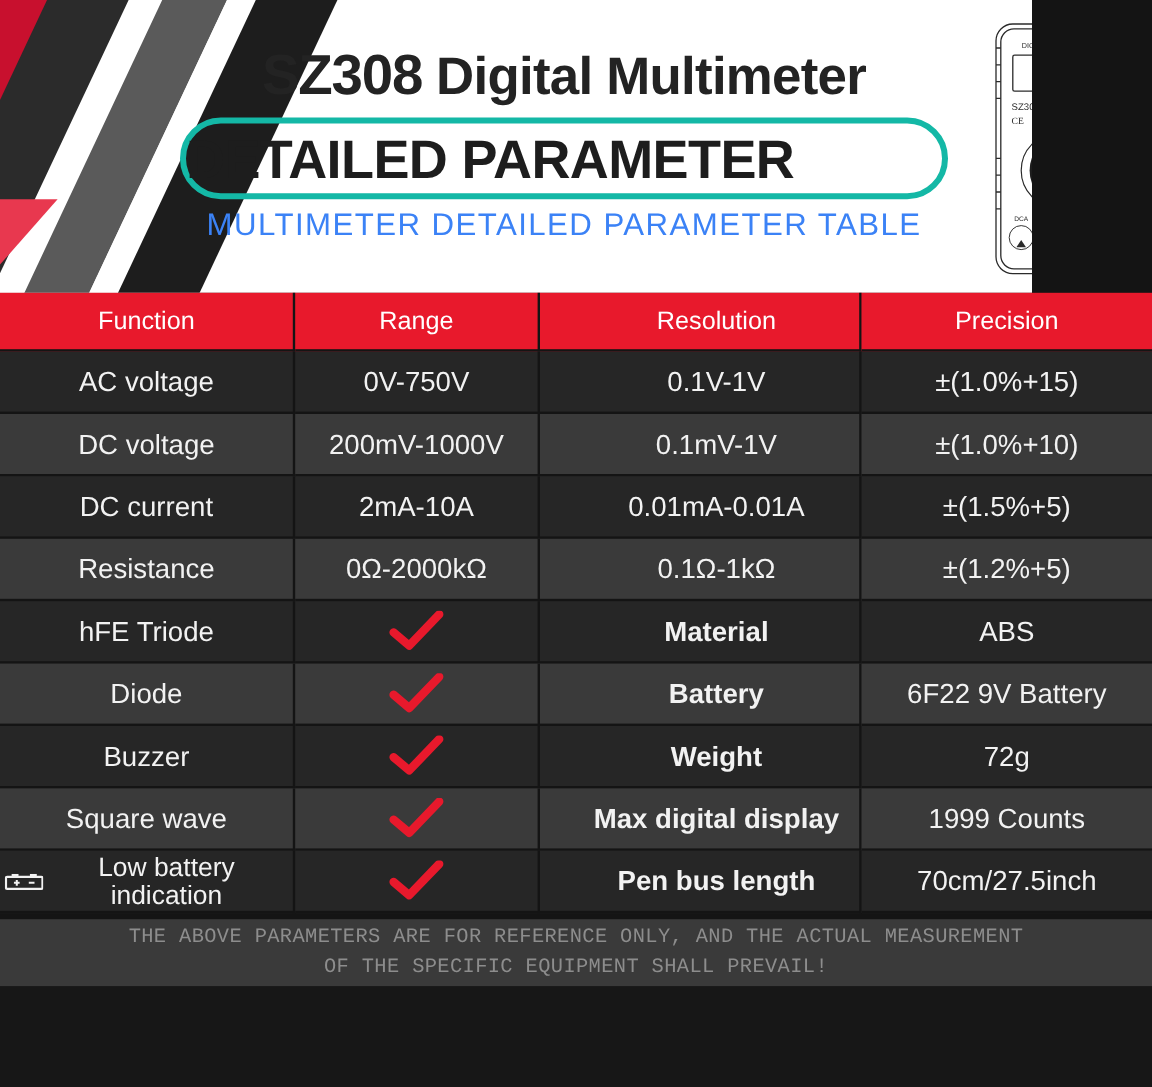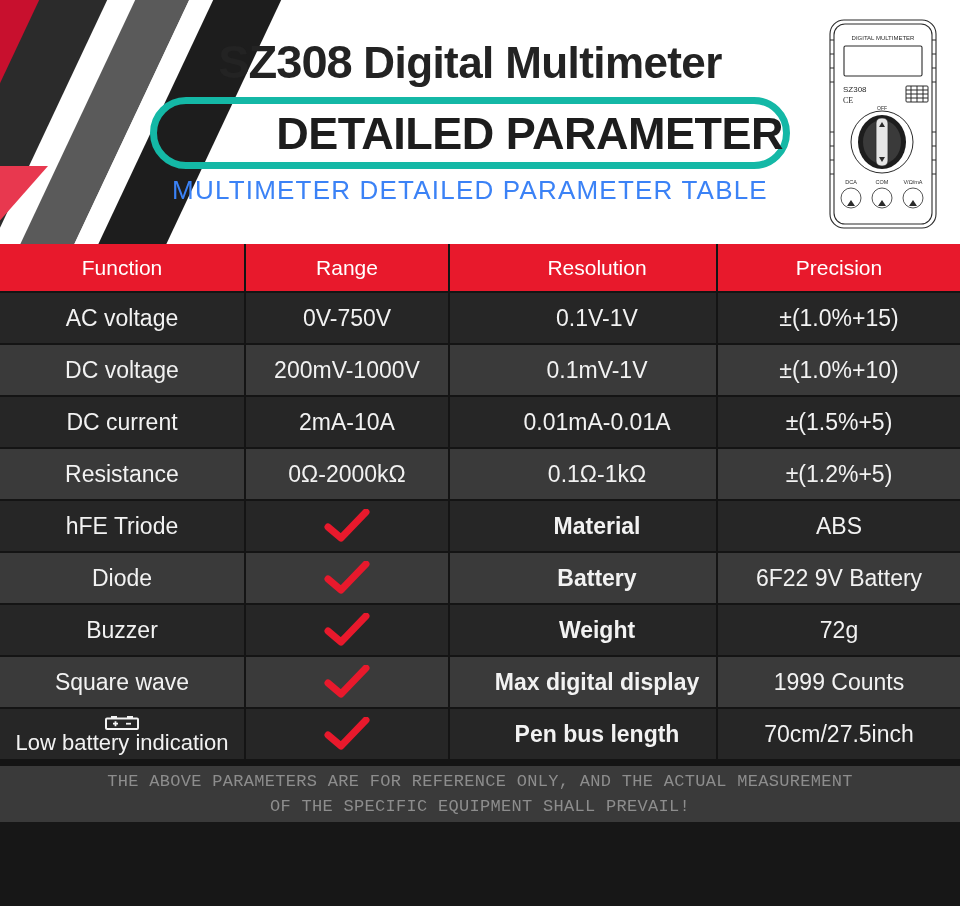--- a/index.html
+++ b/index.html
@@ -16,21 +16,21 @@
     width: 960px;
     height: 906px;
     overflow: hidden;
     background: #141414;
   }
 
   
   .header {
     position: absolute;
     left: 0; top: 0;
-    width: 960px; height: 244px;
+    width: 860px; height: 244px;
     background: #ffffff;
     overflow: hidden;
   }
   .stripes {
     position: absolute;
     left: -60px; top: -40px;
     width: 420px; height: 340px;
   }
   .title-block {
     position: absolute;
@@ -50,26 +50,26 @@
     font-size: 47px;
     letter-spacing: -1px;
   }
   .title-rest {
     font-weight: bold;
     font-size: 44px;
     letter-spacing: -0.6px;
   }
   .pill {
     margin-top: 6px;
-    border: 7px solid #14b8a6;
+    border: 5px solid #14b8a6;
     border-radius: 40px;
     height: 58px;
     display: flex;
     align-items: center;
-    justify-content: flex-end;
+    justify-content: flex-start;
   }
   .pill-text {
     font-size: 45px;
     font-weight: bold;
     color: #1d1d1d;
     letter-spacing: -0.5px;
     line-height: 45px;
     white-space: nowrap;
   }
   .subtitle {
@@ -132,21 +132,21 @@
 
   .bold { font-weight: bold; }
 
   .check {
     display: block;
     width: 46px;
     height: 34px;
   }
 
   .batt-cell {
-    flex-direction: column;
+    flex-direction: row;
     justify-content: center;
     gap: 1px;
   }
   .batt-icon { display: block; width: 34px; height: 15px; }
   .batt-label { font-size: 22px; line-height: 23px; }
 
   
   .footer {
     position: absolute;
     left: 0; top: 766px;

